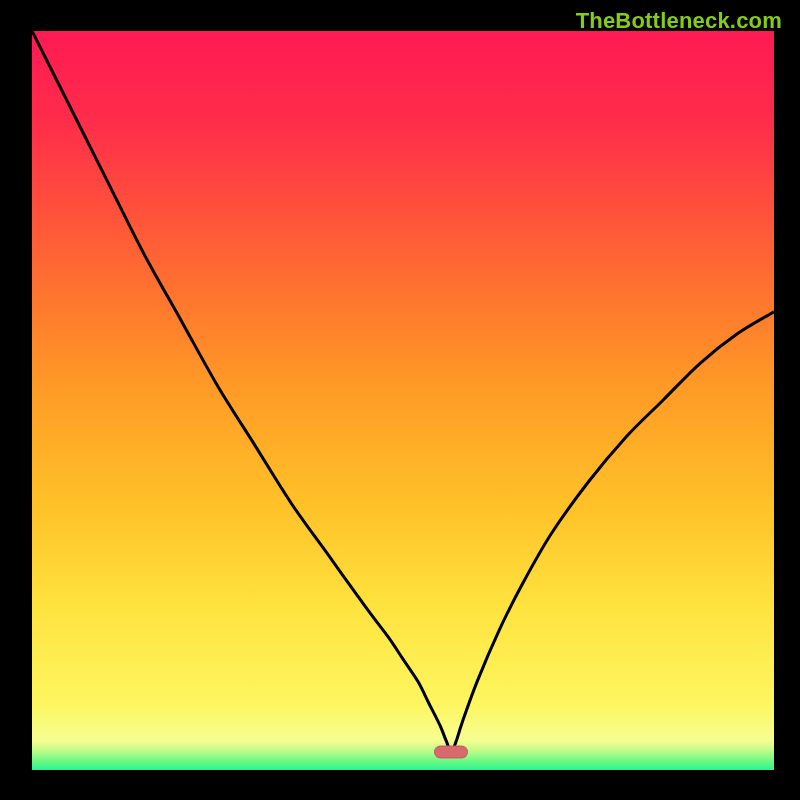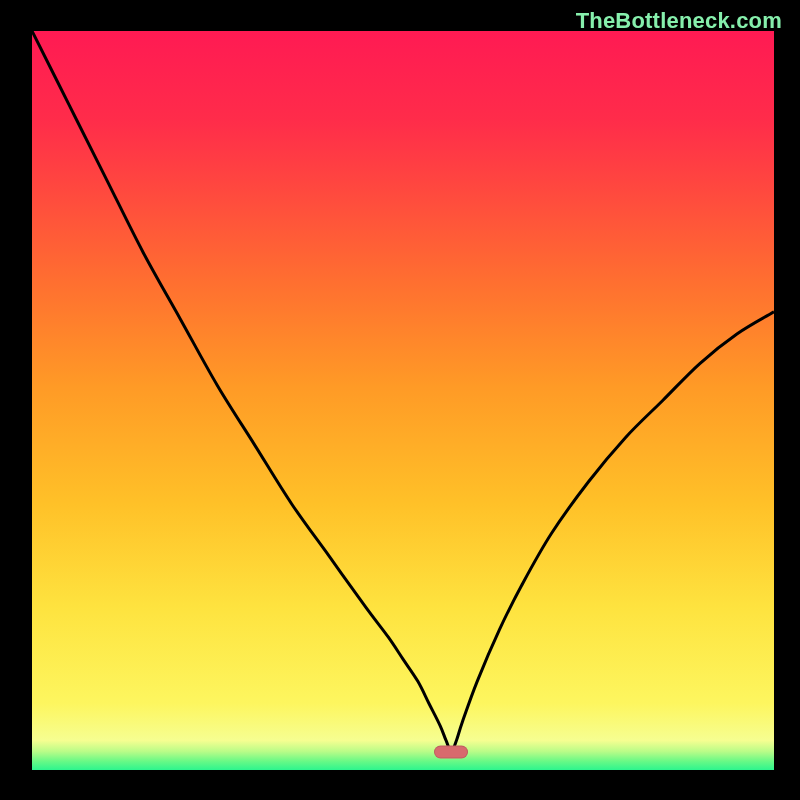--- a/index.html
+++ b/index.html
@@ -60,21 +60,21 @@
     background: #d86a6d;
     box-shadow: inset 0 0 0 1px rgba(0,0,0,0.12);
   }
   .watermark {
     position: absolute;
     top: 8px;
     right: 18px;
     font-family: Arial, Helvetica, sans-serif;
     font-size: 22px;
     font-weight: 600;
-    color: #86efac;
+    color: #84cc16;
     letter-spacing: 0.2px;
     user-select: none;
     white-space: nowrap;
   }
 </style>
 </head>
 <body>
 
 <div class="stage">
 

